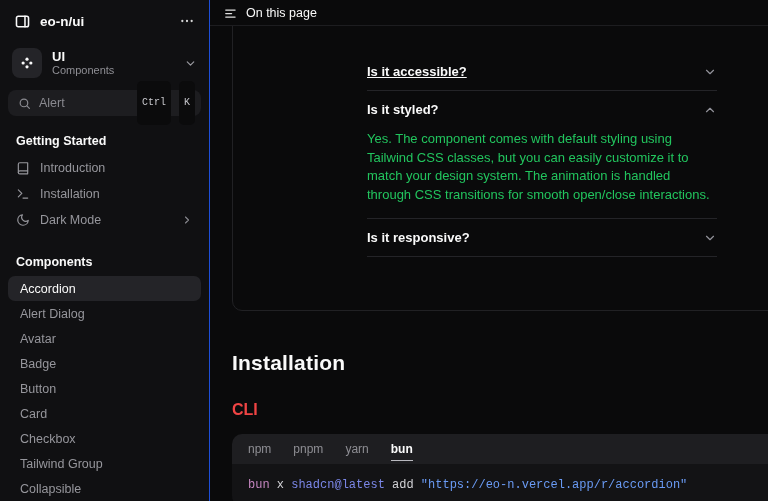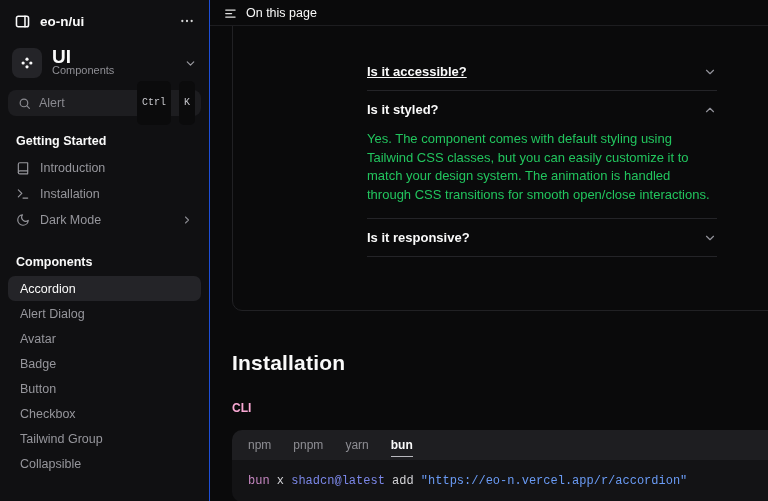--- a/index.html
+++ b/index.html
@@ -21,21 +21,21 @@
     padding:0 8px;
   }
   .sb-header { height:38px; display:flex; align-items:center; gap:9px; padding:0 6px; margin-top:2px; }
   .sb-title { font-weight:700; font-size:13.5px; color:#fafafa; }
   .more-btn { margin-left:auto; color:#d6d6d6; display:flex; align-items:center; cursor:pointer; }
   .project { height:42px; display:flex; align-items:center; gap:10px; padding:0 4px; margin-top:2px; border-radius:8px; }
   .icon-box {
     width:30px; height:30px; border-radius:8px; background:#242428;
     display:flex; align-items:center; justify-content:center; color:#fafafa;
   }
-  .project-name { font-weight:700; font-size:19px; line-height:14px; }
+  .project-name { font-weight:700; font-size:13px; line-height:14px; }
   .project-sub { font-size:11px; color:#8f8f95; line-height:13px; }
   .project .chev { margin-left:auto; color:#9a9aa0; }
   .search {
     margin-top:6px; height:26px; background:#1d1d20; border-radius:8px;
     display:flex; align-items:center; gap:8px; padding:0 6px 0 10px; cursor:pointer;
   }
   .search-label { color:#8a8a90; flex:1; font-size:12.5px; }
   kbd {
     font-family:"Liberation Mono", monospace; font-size:10px; color:#c9c9ce;
     background:#0b0b0c; border-radius:5px; padding:16px 5px; line-height:12px;
@@ -70,21 +70,21 @@
     display:flex; align-items:center; justify-content:space-between;
     padding:11px 0; cursor:pointer;
   }
   .acc-q { font-size:13px; font-weight:600; color:#fafafa; }
   .acc-q.hovered { text-decoration:underline; }
   .acc-chev { color:#92929a; }
   .acc-divider { border-bottom:1px solid #242428; }
   .acc-answer { font-size:13px; line-height:18.5px; color:#22c55e; padding:2px 0 14px 0; }
 
   .h2-title { font-size:21px; font-weight:700; color:#fafafa; margin-top:40px; letter-spacing:.2px; }
-  .h3-title { font-size:12px; font-weight:700; color:#f9a8d4; margin-top:26px; }
+  .h3-title { font-size:16px; font-weight:700; color:#ef4444; margin-top:26px; }
 
   .code-card { width:640px; margin-top:15px; border-radius:10px; overflow:hidden; }
   .tab-strip { height:30px; background:#1e1e21; display:flex; align-items:stretch; gap:22px; padding:0 16px; }
   .tab {
     display:flex; align-items:center; font-size:12px; color:#8e8e94;
     cursor:pointer; position:relative;
   }
   .tab.active { color:#fafafa; font-weight:600; }
   .tab.active::after {
     content:""; position:absolute; left:0; right:0; bottom:3px; height:1px; background:#b9b9bf;
@@ -185,20 +185,21 @@
     </span>
   </div>
 
   <div class="section-label" style="margin-top:22px;">Components</div>
 
   <div class="list-item active">Accordion</div>
   <div class="list-item">Alert Dialog</div>
   <div class="list-item">Avatar</div>
   <div class="list-item">Badge</div>
   <div class="list-item">Button</div>
+  <div class="list-item">Card</div>
   <div class="list-item">Checkbox</div>
   <div class="list-item">Tailwind Group</div>
   <div class="list-item">Collapsible</div>
 </aside>
 
 <main class="main">
   <div class="topbar">
     <span>
       <svg width="14" height="14" viewBox="0 0 24 24" fill="none" stroke="#e0e0e0" stroke-width="2.2" stroke-linecap="round">
           <line x1="3" y1="7" x2="19" y2="7"></line>

